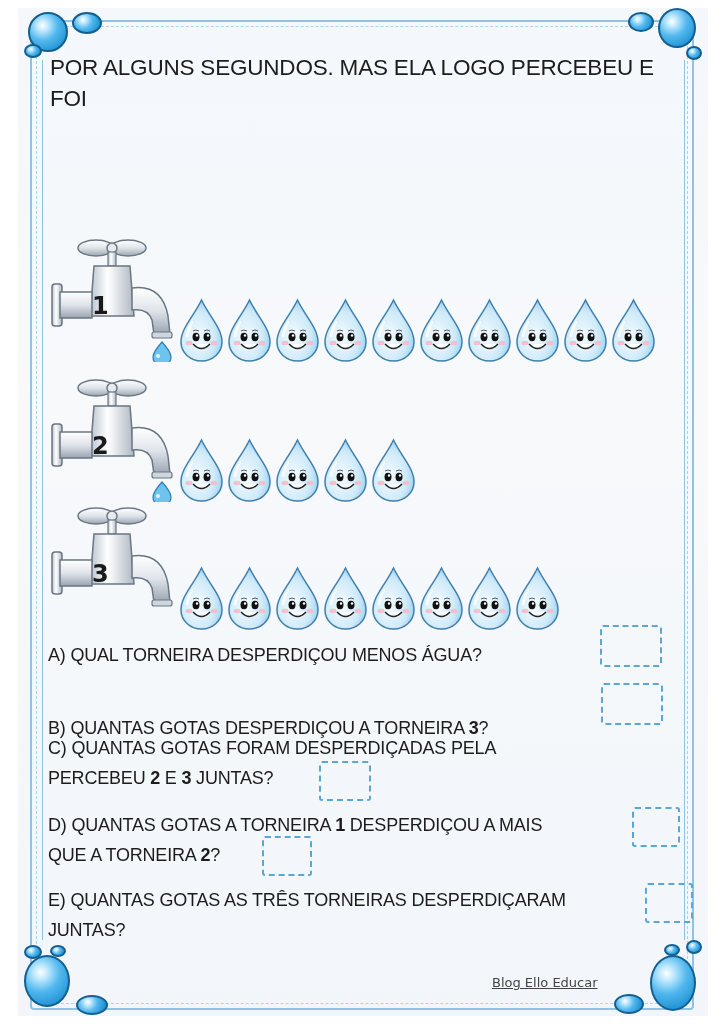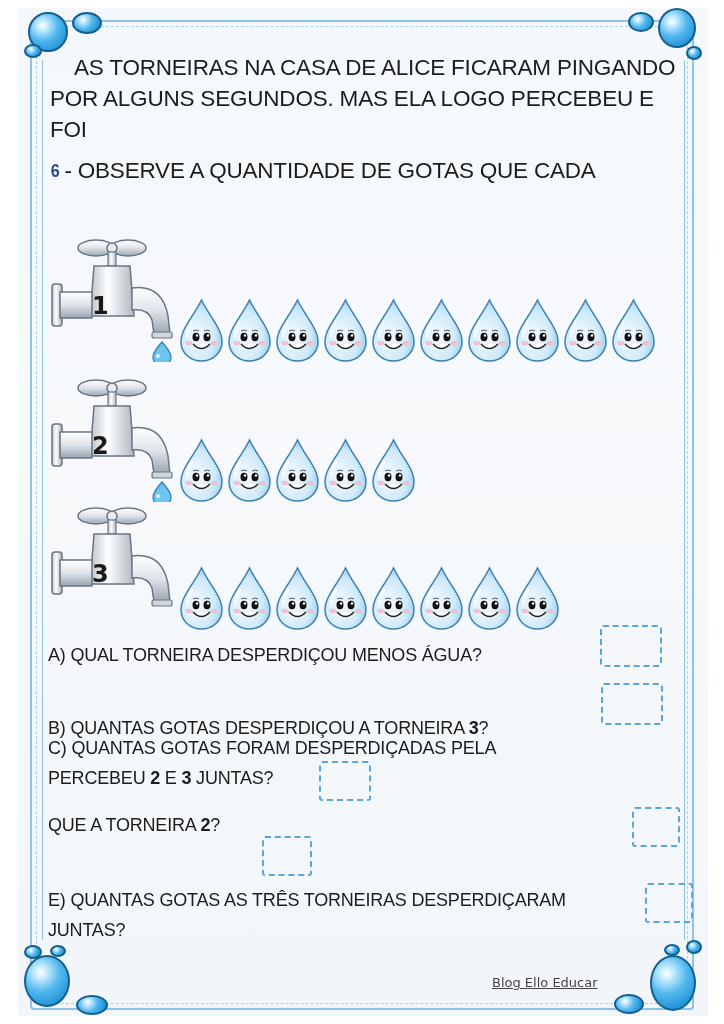--- a/index.html
+++ b/index.html
@@ -83,26 +83,24 @@
   <div class="bubble" style="left:50px;top:945px;width:16px;height:12px;"></div>
 </div>
 <div>
   <div class="bubble" style="left:650px;top:955px;width:46px;height:56px;"></div>
   <div class="bubble" style="left:614px;top:994px;width:30px;height:20px;"></div>
   <div class="bubble" style="left:686px;top:940px;width:16px;height:14px;"></div>
   <div class="bubble" style="left:664px;top:944px;width:16px;height:12px;"></div>
 </div>
 
 <div class="text-block intro">
-  <div><span class="indent"></span><span>AS TORNEIRAS NA CASA DE ALICE FICARAM PINGANDO</span></div>
   <div>POR ALGUNS SEGUNDOS. MAS ELA LOGO PERCEBEU E FOI</div>
 </div>
 
 <div class="text-block instruction">
-  <div><span class="qnum">6</span><span>- OBSERVE A QUANTIDADE DE GOTAS QUE CADA</span></div>
 </div>
 
 <svg width="0" height="0" style="position:absolute">
   <defs>
     <linearGradient id="metal" x1="0" y1="0" x2="0" y2="1">
       <stop offset="0" stop-color="#ffffff"></stop>
       <stop offset="0.5" stop-color="#dfe4ea"></stop>
       <stop offset="1" stop-color="#9aa4b0"></stop>
     </linearGradient>
     <linearGradient id="metalh" x1="0" y1="0" x2="1" y2="0">
@@ -248,20 +246,21 @@
 </div>
 <div class="answer-box" style="left:601px;top:683px;width:62px;height:42px;"></div>
 
 <div class="q" style="top:733px;">
   <div>C) QUANTAS GOTAS FORAM DESPERDIÇADAS PELA</div>
   <div><span>PERCEBEU </span><b>2</b><span> E </span><b>3</b><span> JUNTAS?</span></div>
 </div>
 <div class="answer-box" style="left:319px;top:761px;width:52px;height:40px;"></div>
 
 <div class="q" style="top:810px;">
+  <div><span>D) QUANTAS GOTAS A TORNEIRA </span><b>1</b><span> DESPERDIÇOU A MAIS</span></div>
   <div><span>QUE A TORNEIRA </span><b>2</b><span>?</span></div>
 </div>
 <div class="answer-box" style="left:632px;top:807px;width:48px;height:40px;"></div>
 <div class="answer-box" style="left:262px;top:836px;width:50px;height:40px;"></div>
 
 <div class="q" style="top:885px;">
   <div>E) QUANTAS GOTAS AS TRÊS TORNEIRAS DESPERDIÇARAM</div>
   <div>JUNTAS?</div>
 </div>
 <div class="answer-box" style="left:645px;top:883px;width:48px;height:40px;"></div>

